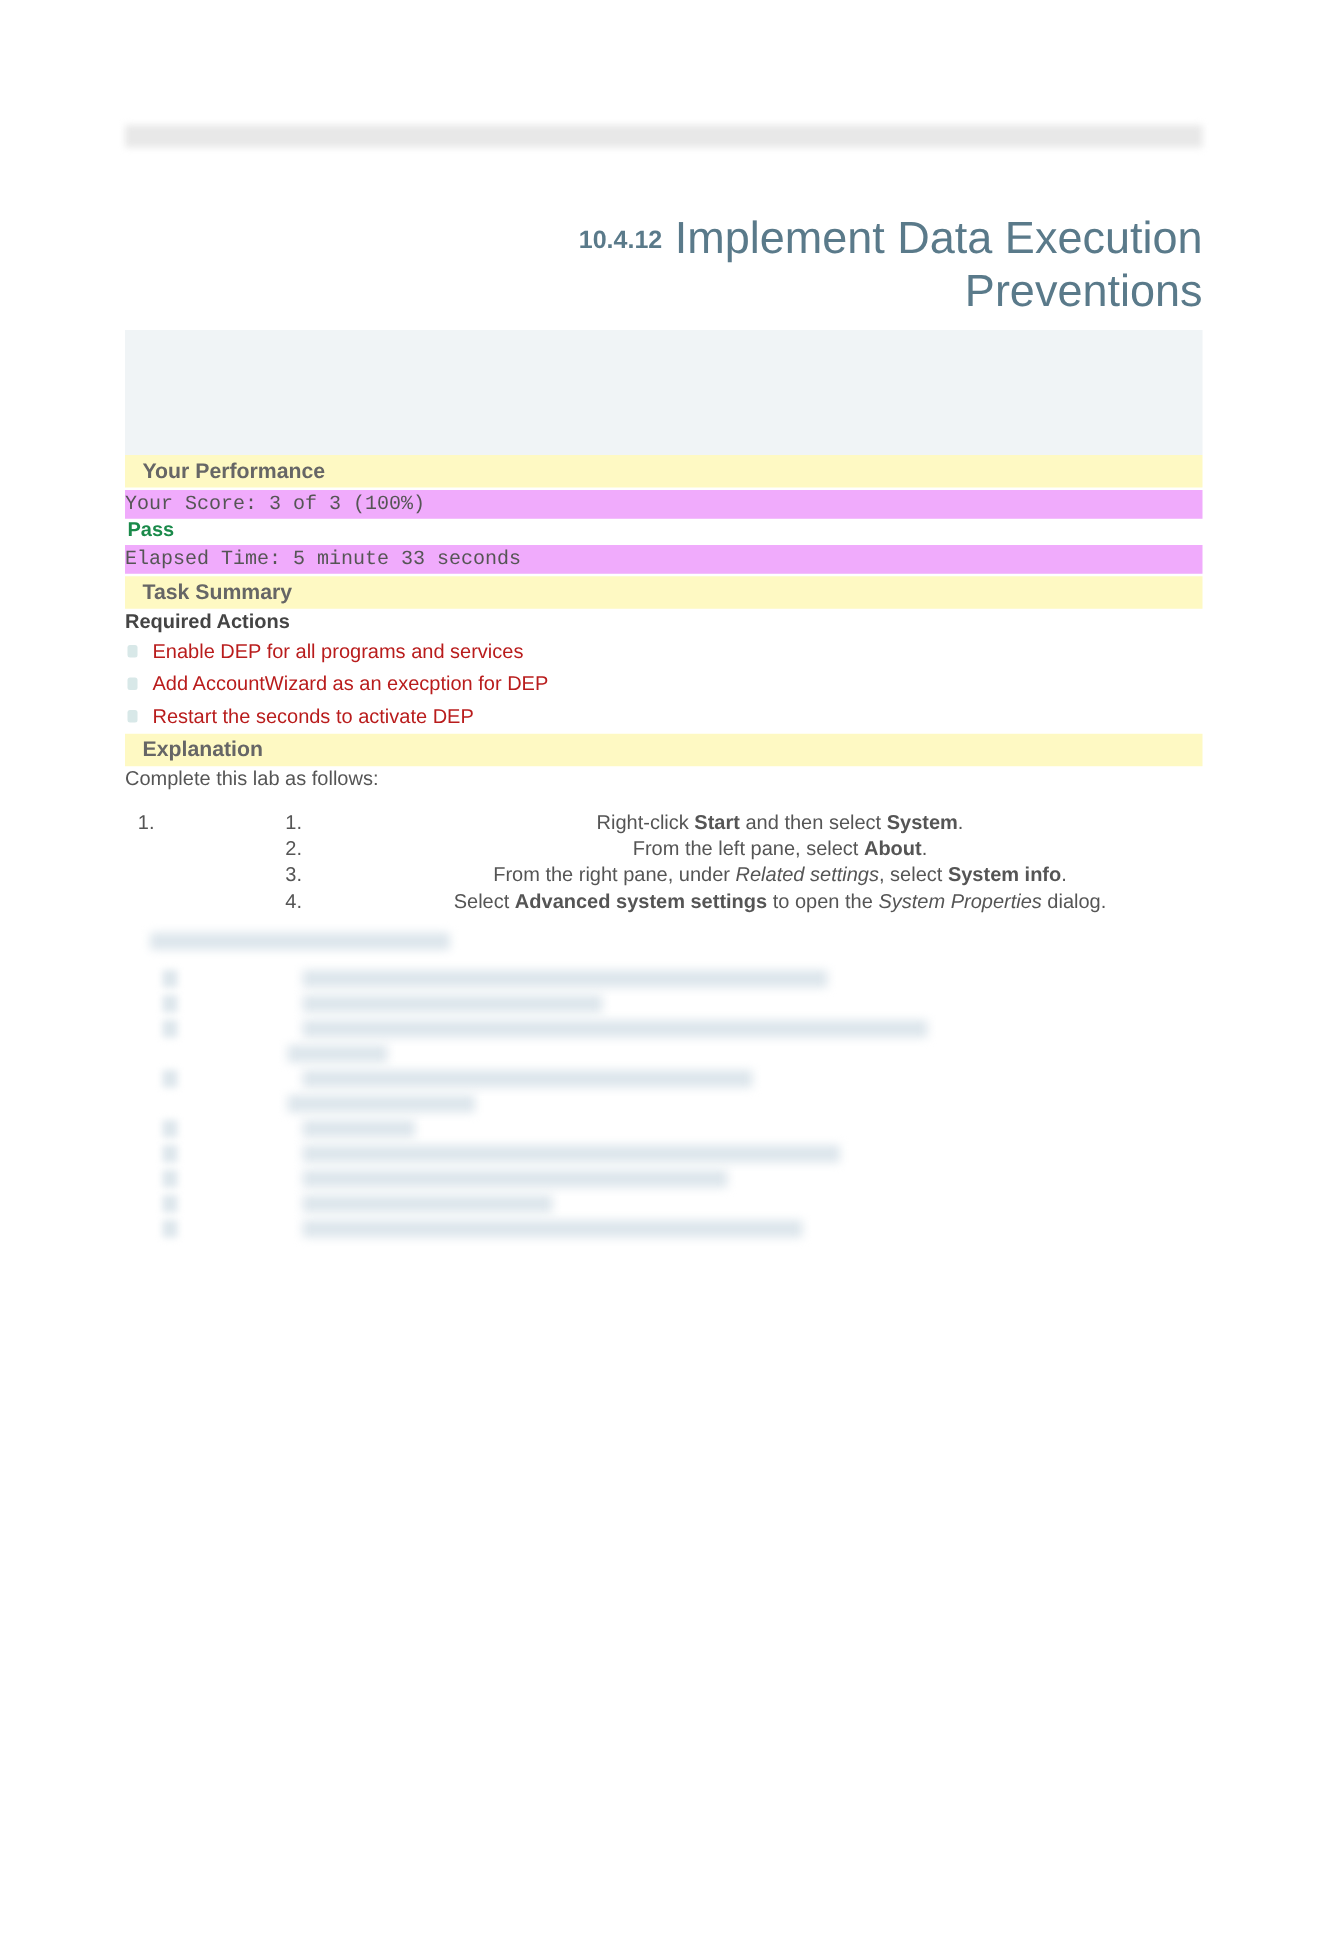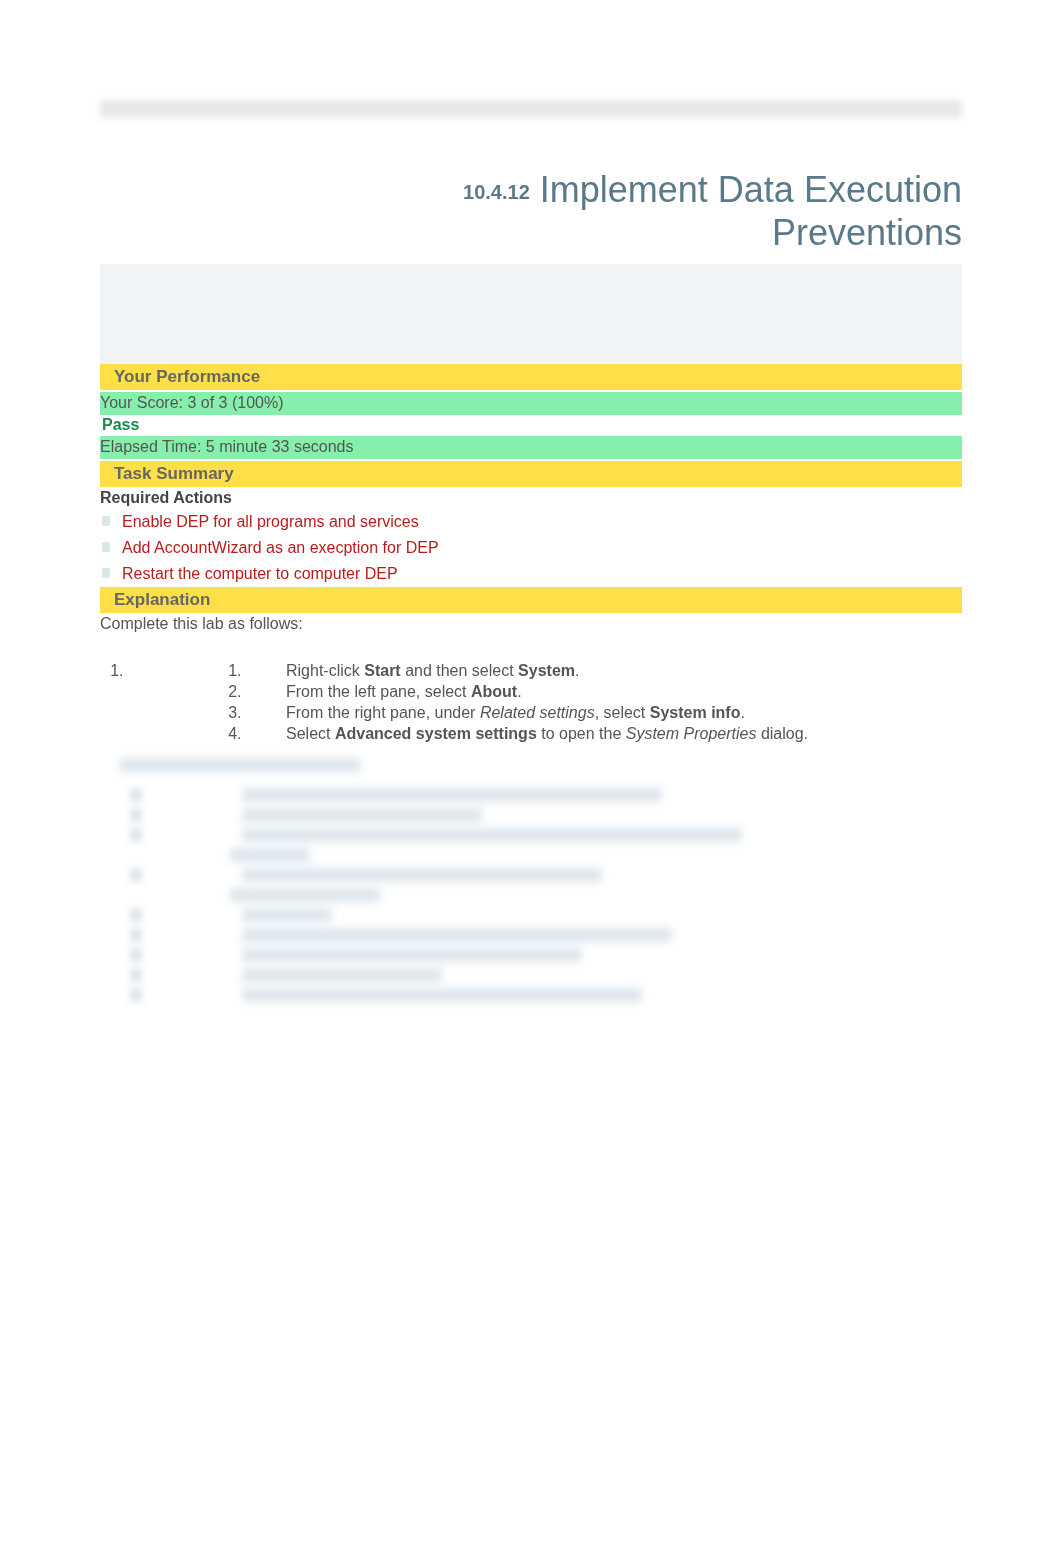--- a/index.html
+++ b/index.html
@@ -39,36 +39,37 @@
     .title-main {
       font-size: 36px;
     }
     .blue-band {
       background: #f0f4f6;
       height: 100px;
       margin-top: 10px;
       margin-bottom: 0;
     }
     .section-header {
-      background: #fde047;
+      background: #fef9c3;
       padding: 3px 14px;
       font-size: 17px;
       font-weight: 700;
       color: #666;
       margin-top: 0;
     }
     .perf-body {
       padding: 2px 0;
       font-size: 16px;
       color: #555;
       line-height: 1.3;
     }
     .perf-line {
-      background: #86efac;
+      background: #f0abfc;
       padding: 1px 0;
+      font-family: Liberation Mono, monospace;
     }
     .pass-status {
       color: #1a8a4a;
       font-weight: 700;
       padding-left: 2px;
     }
     .required-actions-label {
       font-weight: 700;
       color: #444;
       font-size: 16px;
@@ -105,21 +106,22 @@
       font-size: 16px;
       color: #555;
     }
     .ol-outer > li {
       padding-left: 28px;
       margin-bottom: 14px;
     }
     .ol-inner {
       list-style: decimal;
       padding-left: 90px;
-      margin-top: 14px;
+      margin-top: 2px;
+      text-align: center;
     }
     .ol-inner > li {
       padding-left: 40px;
       margin-bottom: 2px;
       line-height: 1.2;
     }
     .bold {
       font-weight: 700;
     }
     .italic {
@@ -173,21 +175,21 @@
   <div class="perf-line">Your Score: 3 of 3 (100%)</div>
   <div class="pass-status">Pass</div>
   <div class="perf-line">Elapsed Time: 5 minute 33 seconds</div>
 </div>
 
 <div class="section-header">Task Summary</div>
 <div class="required-actions-label">Required Actions</div>
 <ul class="action-list">
   <li>Enable DEP for all programs and services</li>
   <li>Add AccountWizard as an execption for DEP</li>
-  <li>Restart the computer to computer DEP</li>
+  <li>Restart the seconds to activate DEP</li>
 </ul>
 
 <div class="section-header">Explanation</div>
 <div class="explanation-intro">Complete this lab as follows:</div>
 
 <ol class="ol-outer">
   <li>
     <ol class="ol-inner">
       <li>
         <span>Right-click </span><span class="bold">Start</span><span> and then select </span><span class="bold">System</span><span>.</span>

